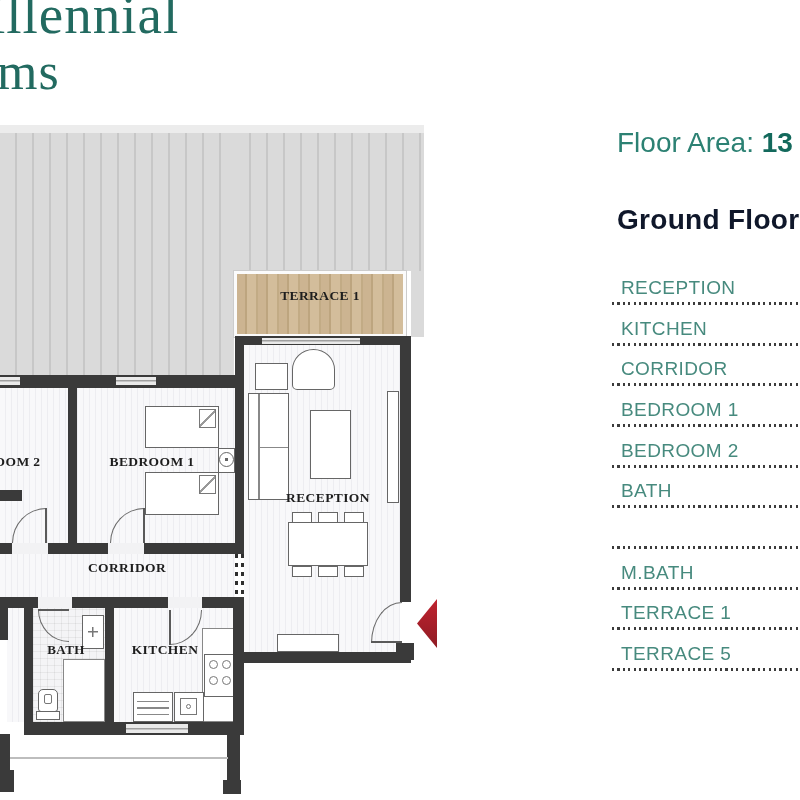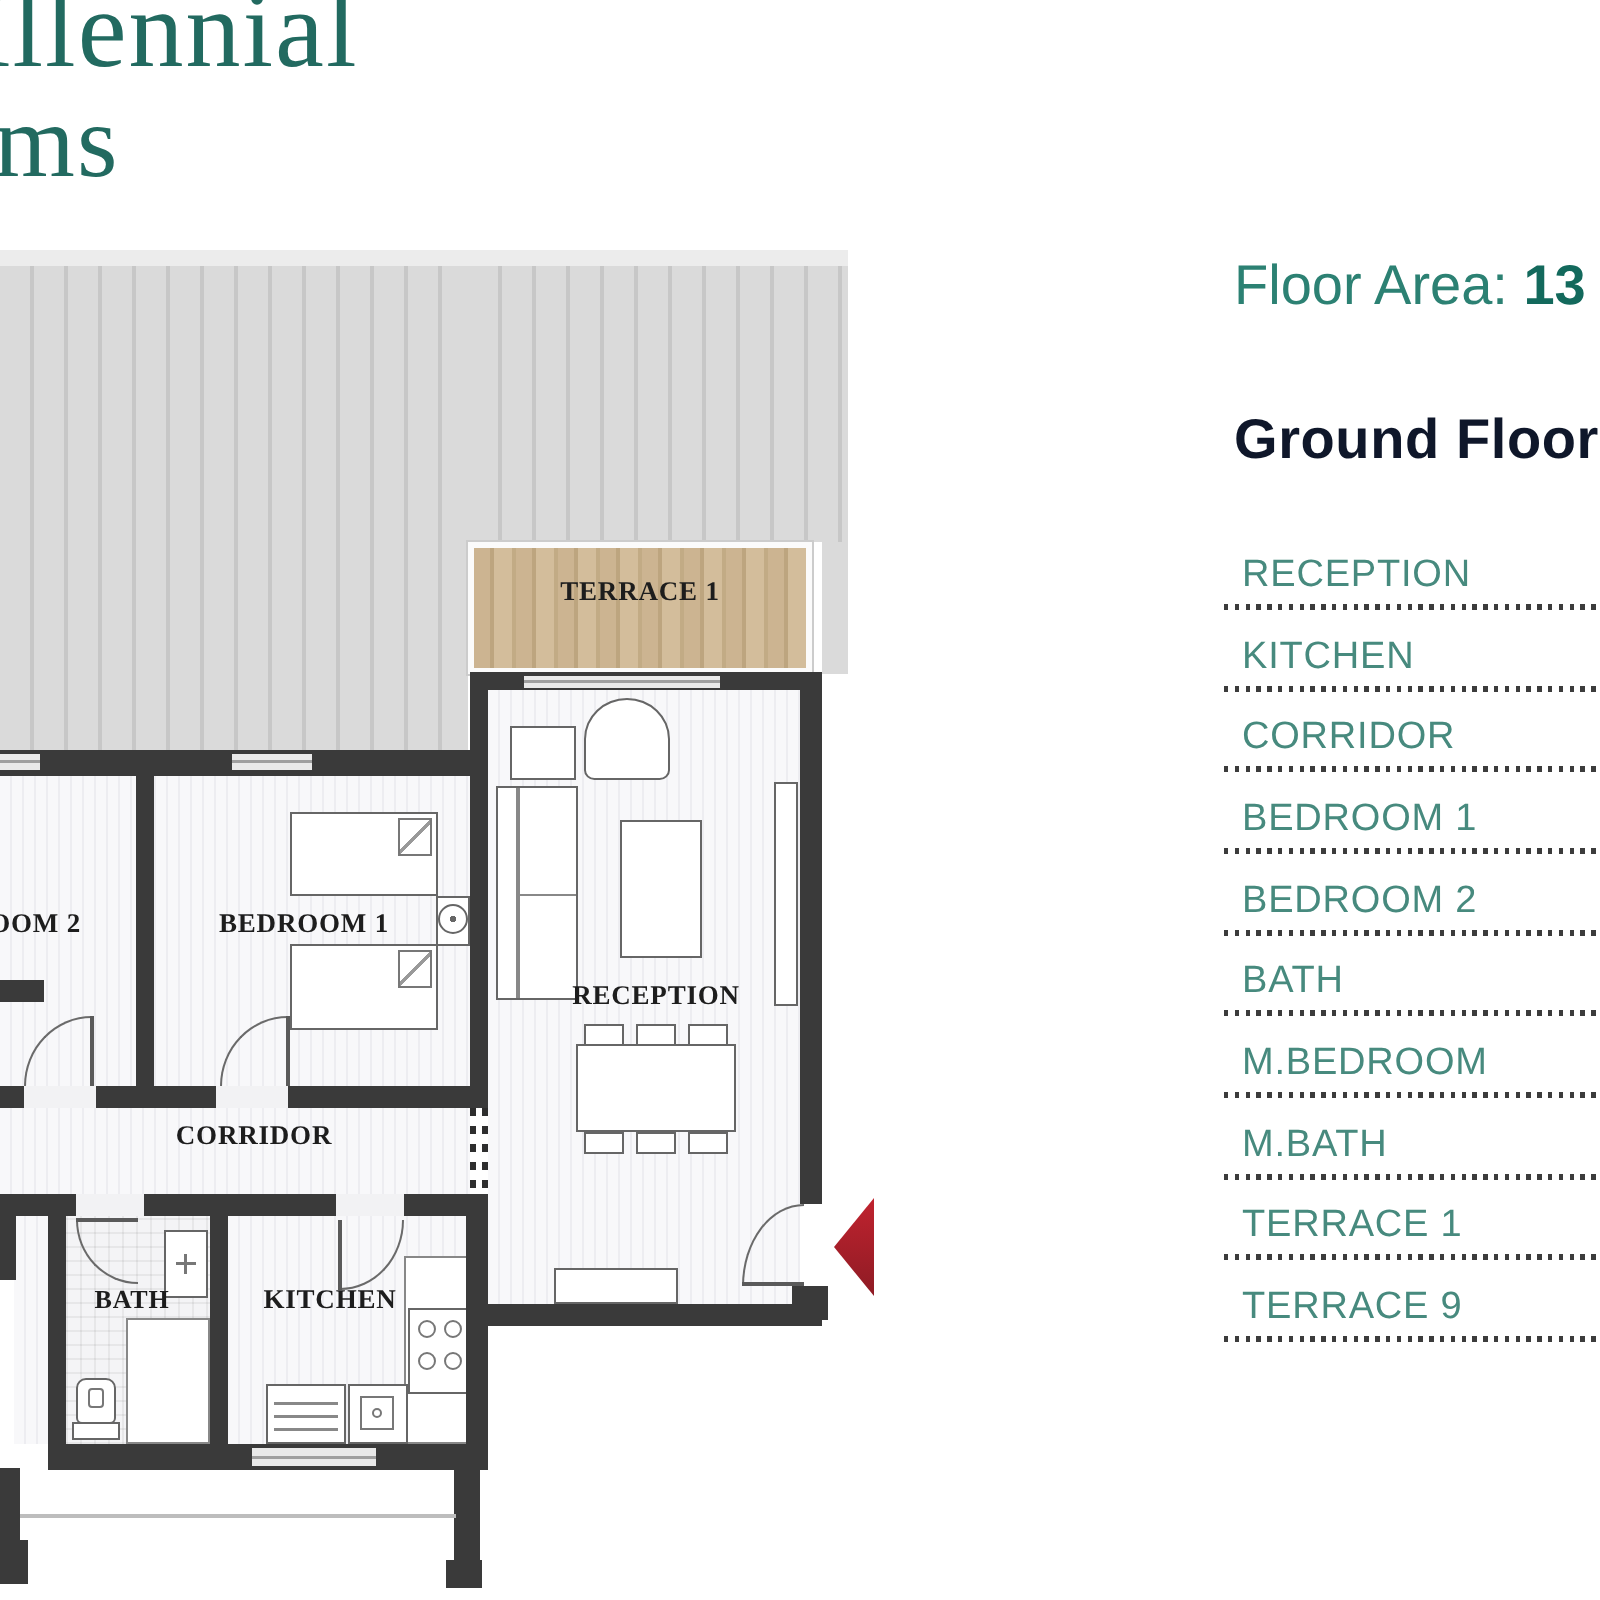--- a/index.html
+++ b/index.html
@@ -206,30 +206,29 @@
       </div>
     <div class="row">
         <span class="lab">BEDROOM 2</span>
         <span class="dots"></span>
       </div>
     <div class="row">
         <span class="lab">BATH</span>
         <span class="dots"></span>
       </div>
     <div class="row">
-        <span class="lab">M.BEDROOM</span>
         <span class="dots"></span>
       </div>
     <div class="row">
         <span class="lab">M.BATH</span>
         <span class="dots"></span>
       </div>
     <div class="row">
         <span class="lab">TERRACE 1</span>
         <span class="dots"></span>
       </div>
     <div class="row">
-        <span class="lab">TERRACE 9</span>
+        <span class="lab">TERRACE 5</span>
         <span class="dots"></span>
       </div>
   </div>
 
 </div>
 
 </body></html>

